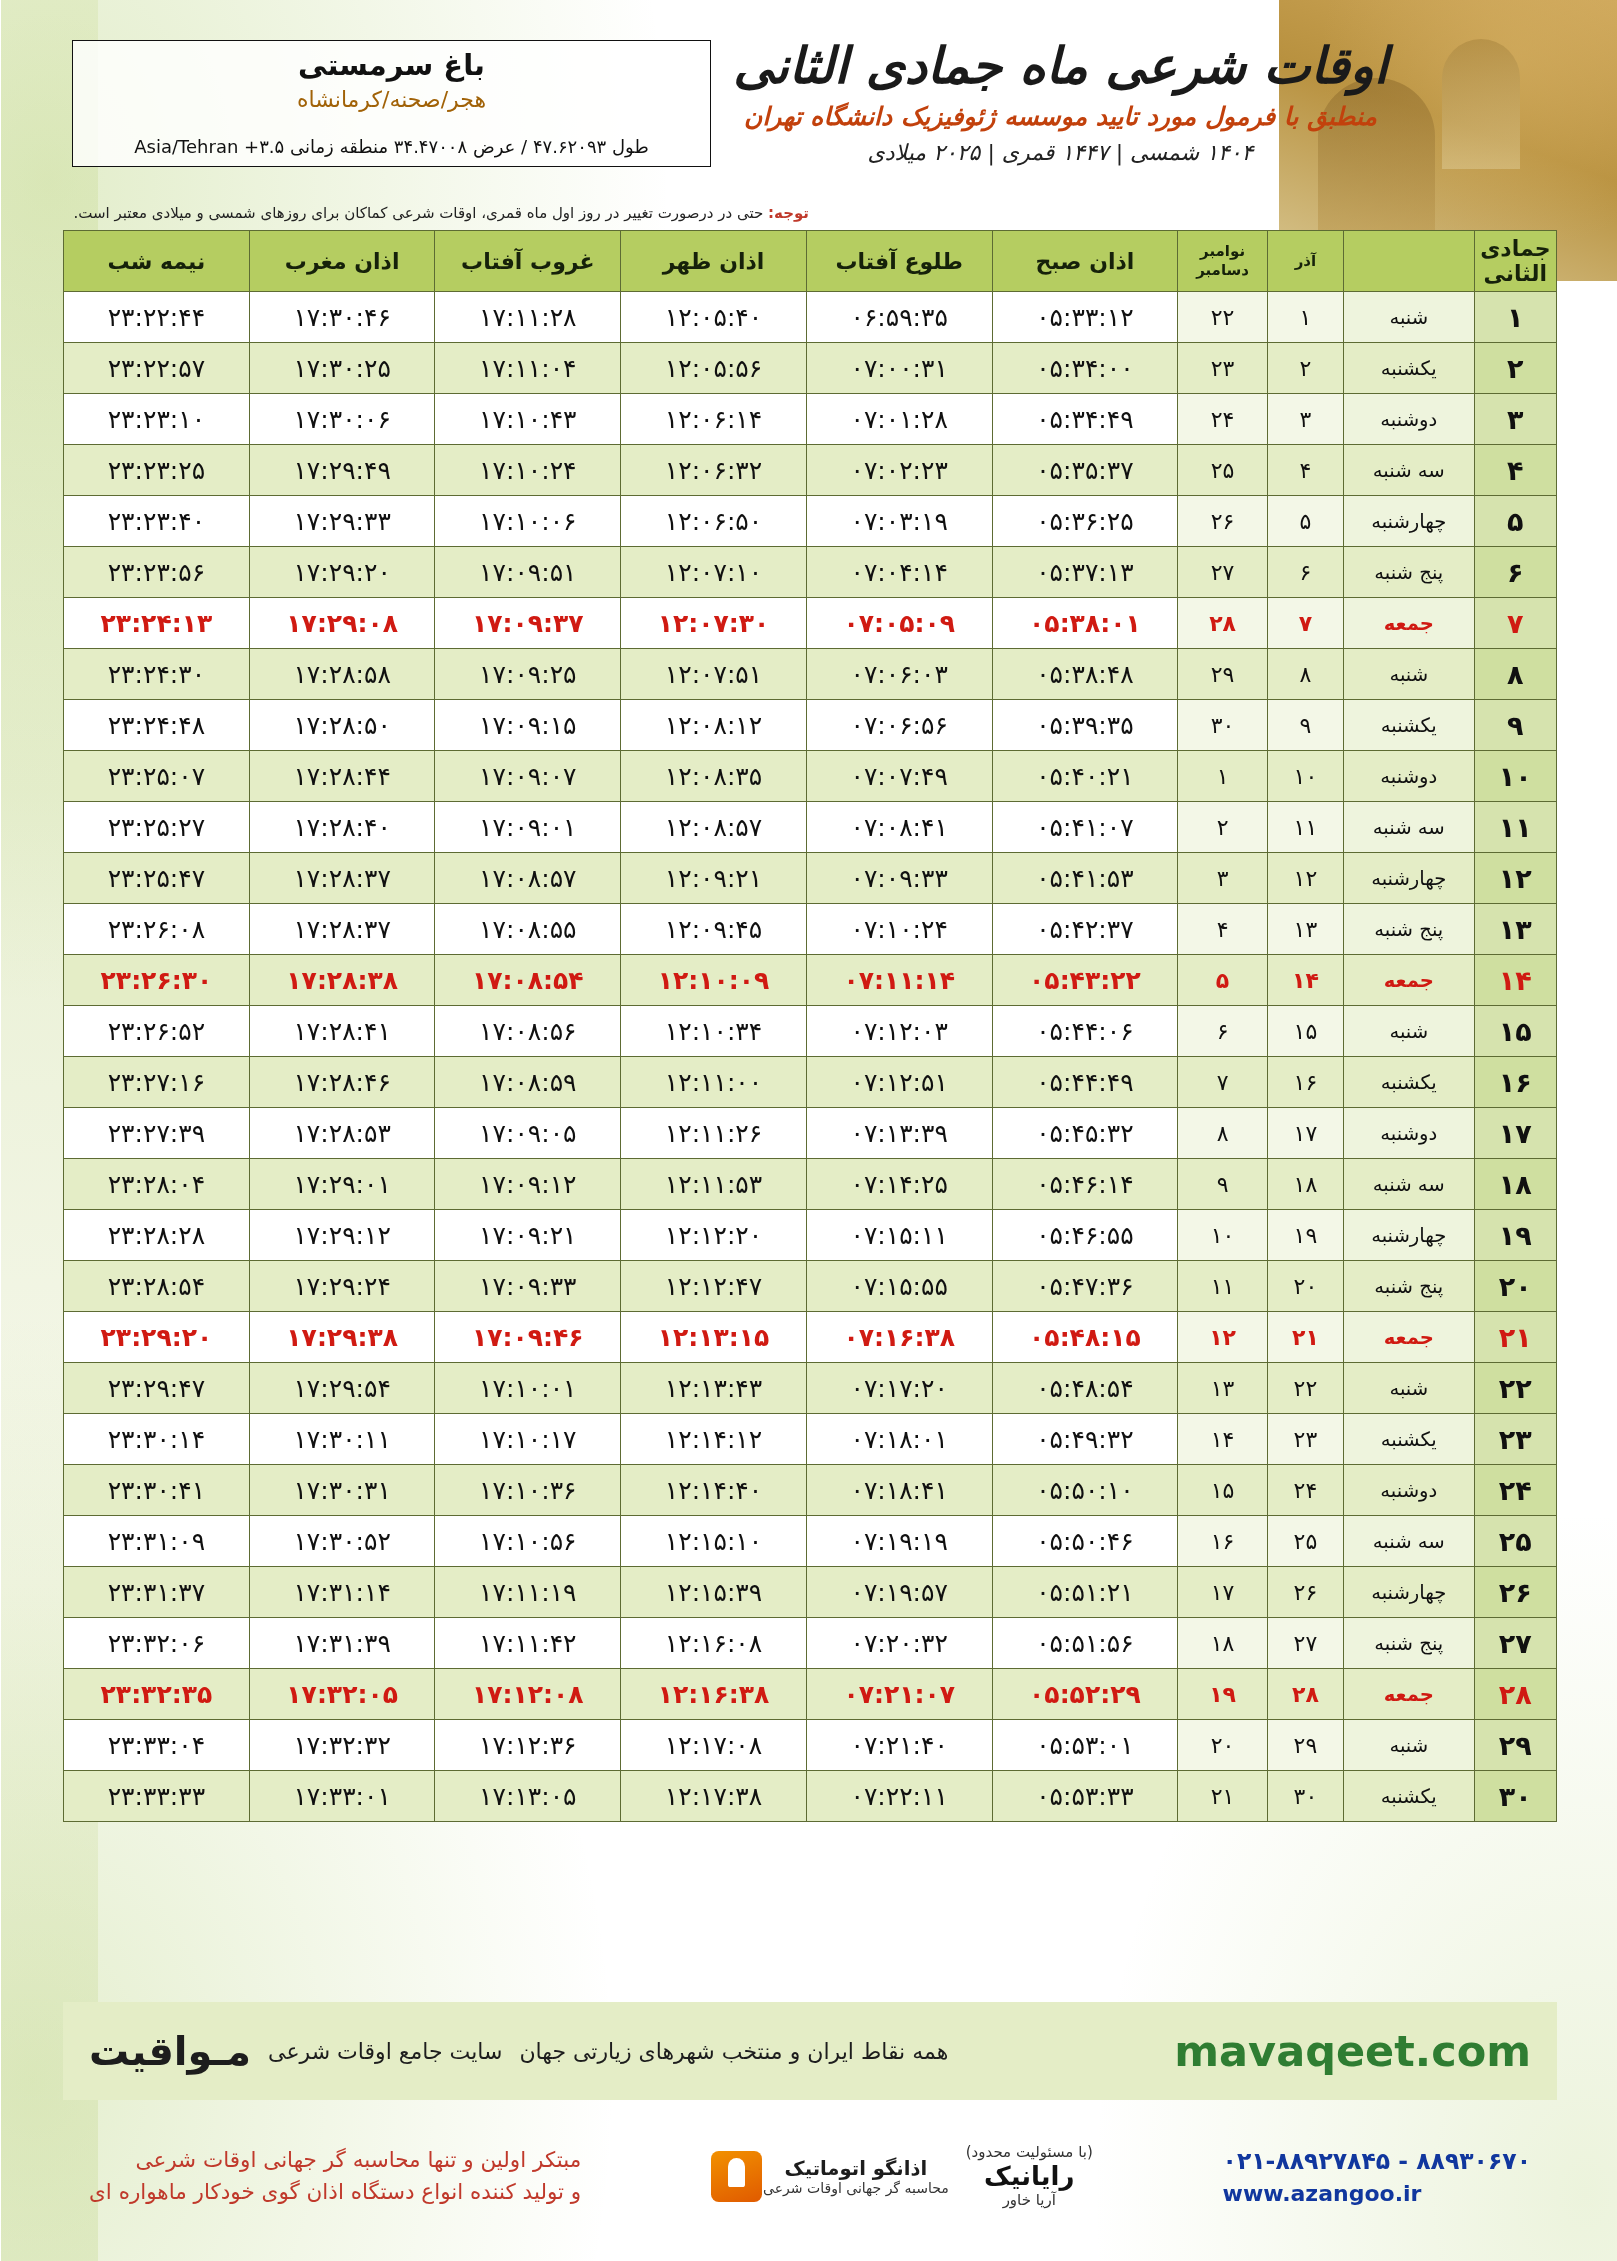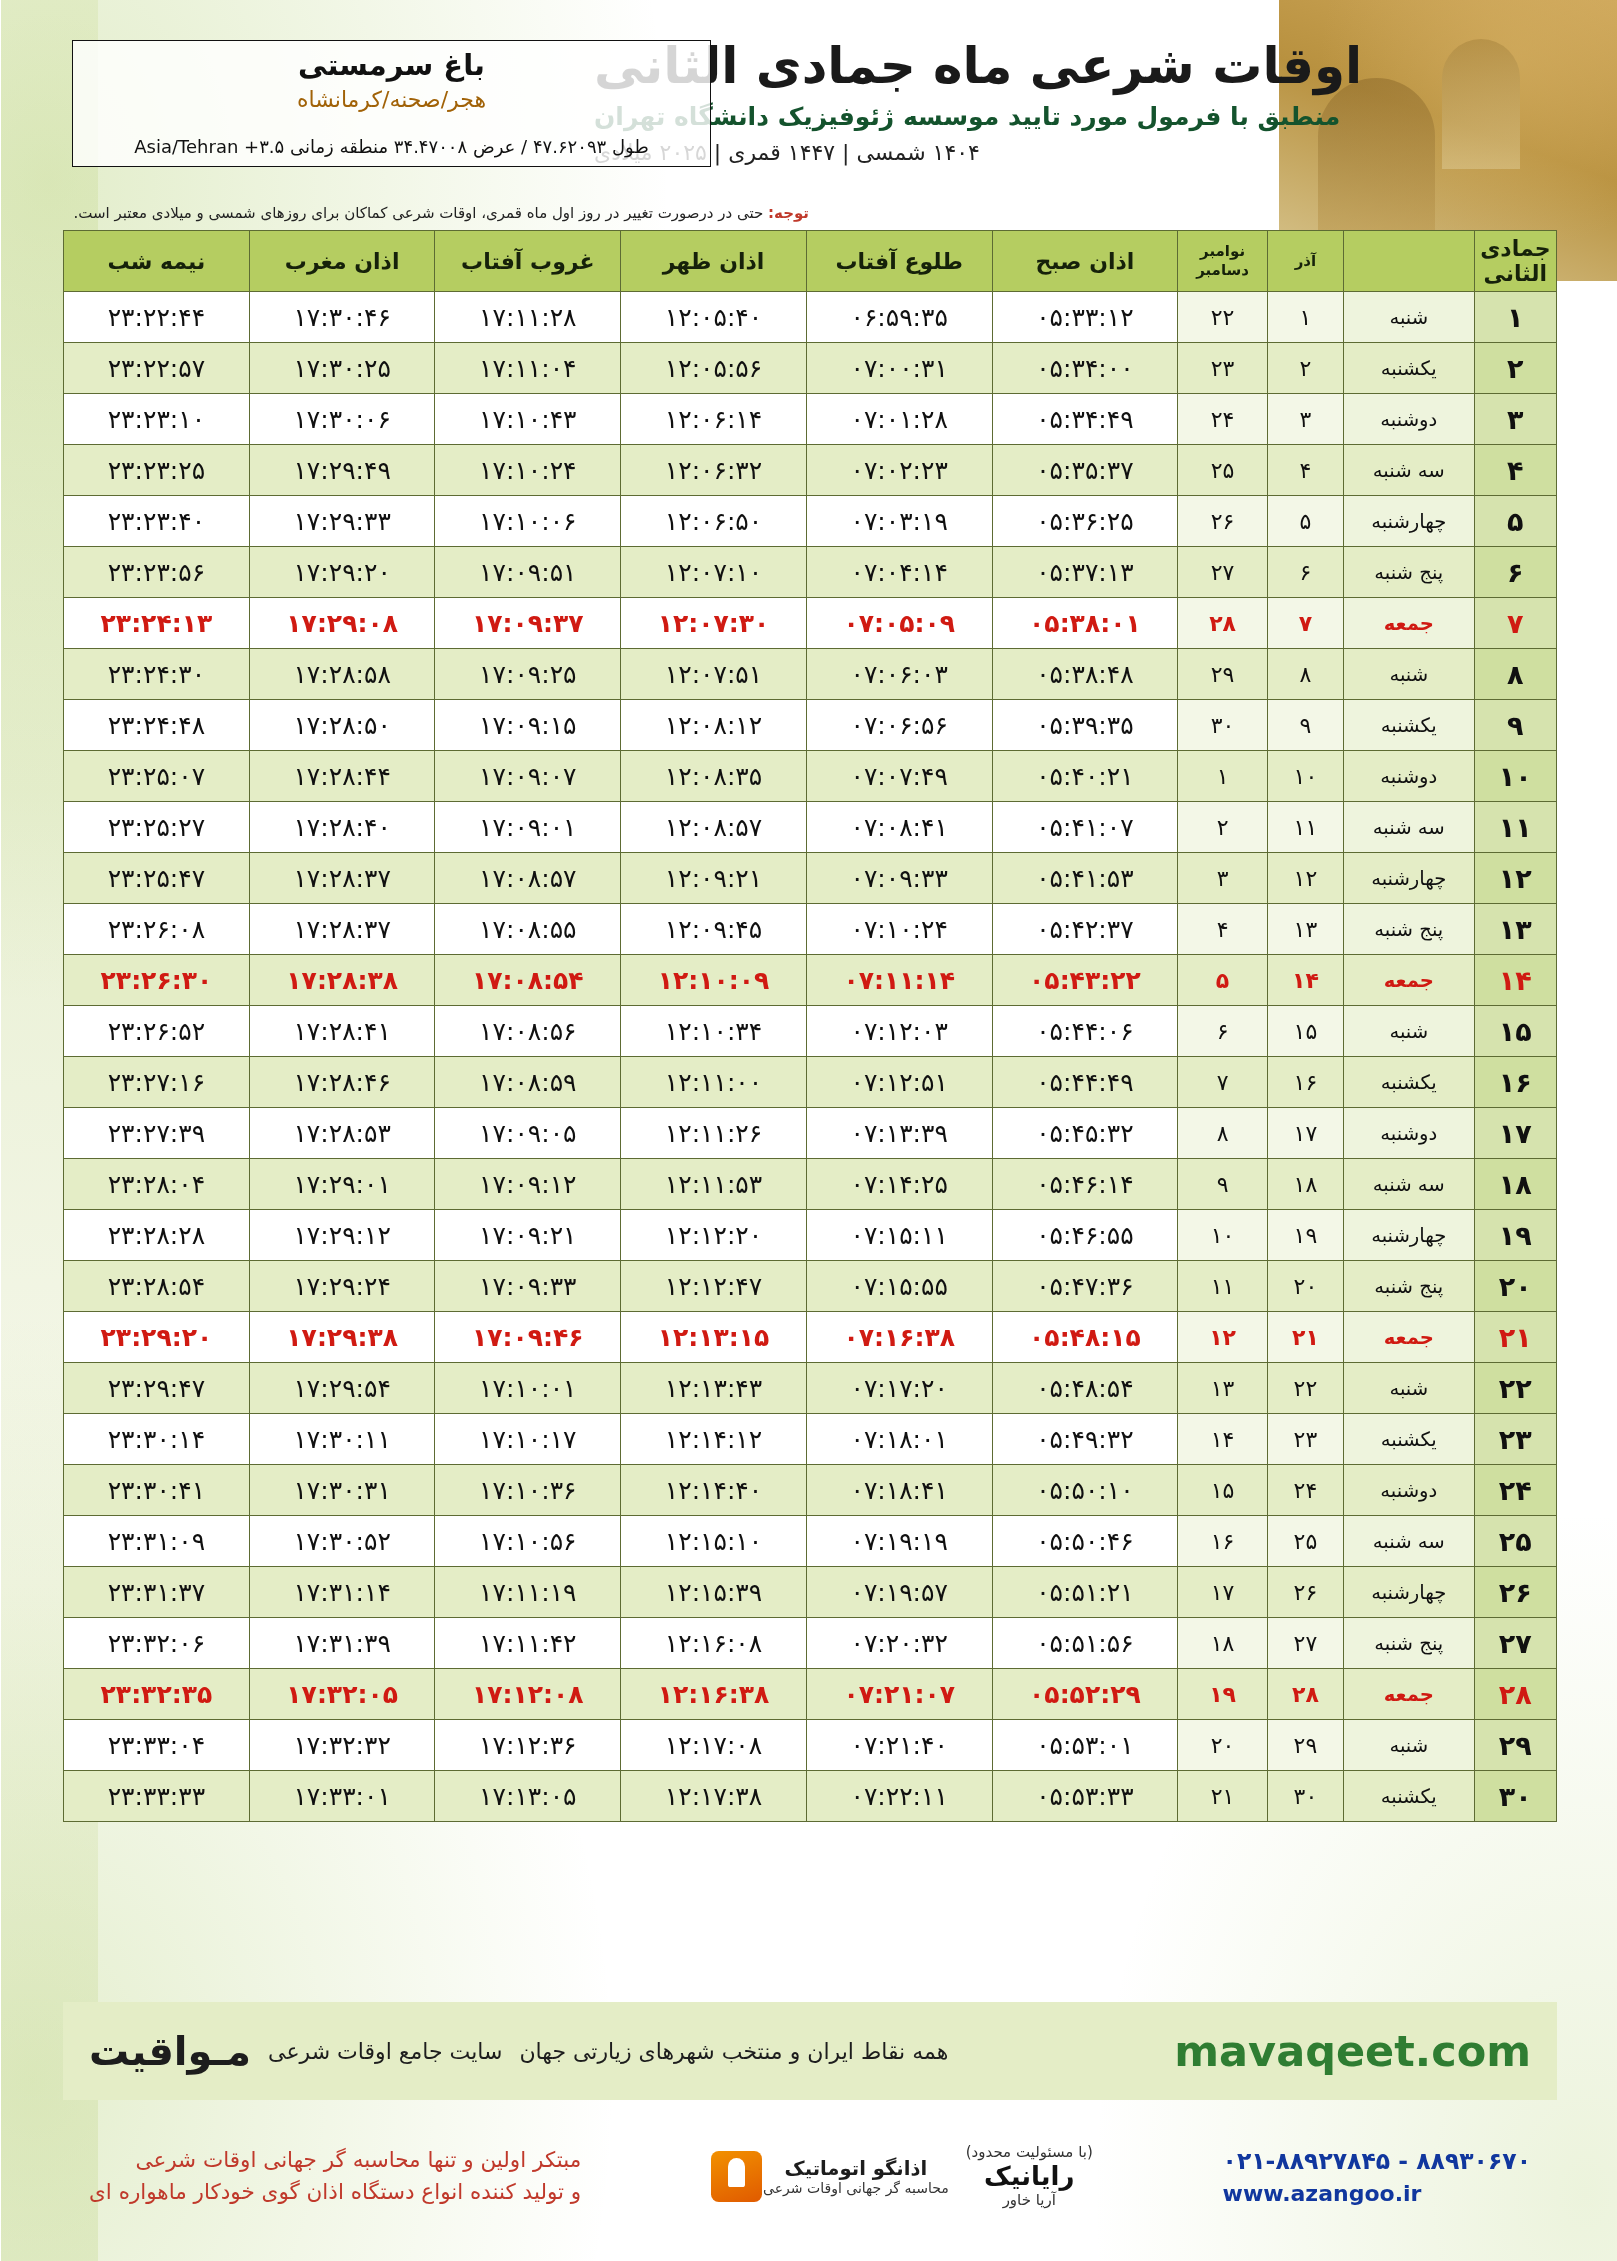--- a/index.html
+++ b/index.html
@@ -62,34 +62,35 @@
     pointer-events:none;
   }
 
   .page { position: relative; z-index: 2; width: 1618px; height: 2261px; }
 
   
   .header {
     position: absolute;
     top: 39px; right: 91px;
     width: 933px;
-    text-align: left;
+    text-align: center;
     color: #1a1a1a;
+    font-style: italic;
   }
   .header .title {
     font-size: 50px;
     font-weight: bold;
     line-height: 1.08;
     letter-spacing: -0.7px;
   }
   .header .subtitle {
     font-size: 25px;
     font-weight: bold;
     margin-top: 9px;
-    color: #14532d;
+    color: #c2410c;
   }
   .header .years {
     font-size: 22px;
     margin-top: 9px;
     color: #222;
   }
 
   
   .locbox {
     position: absolute;

